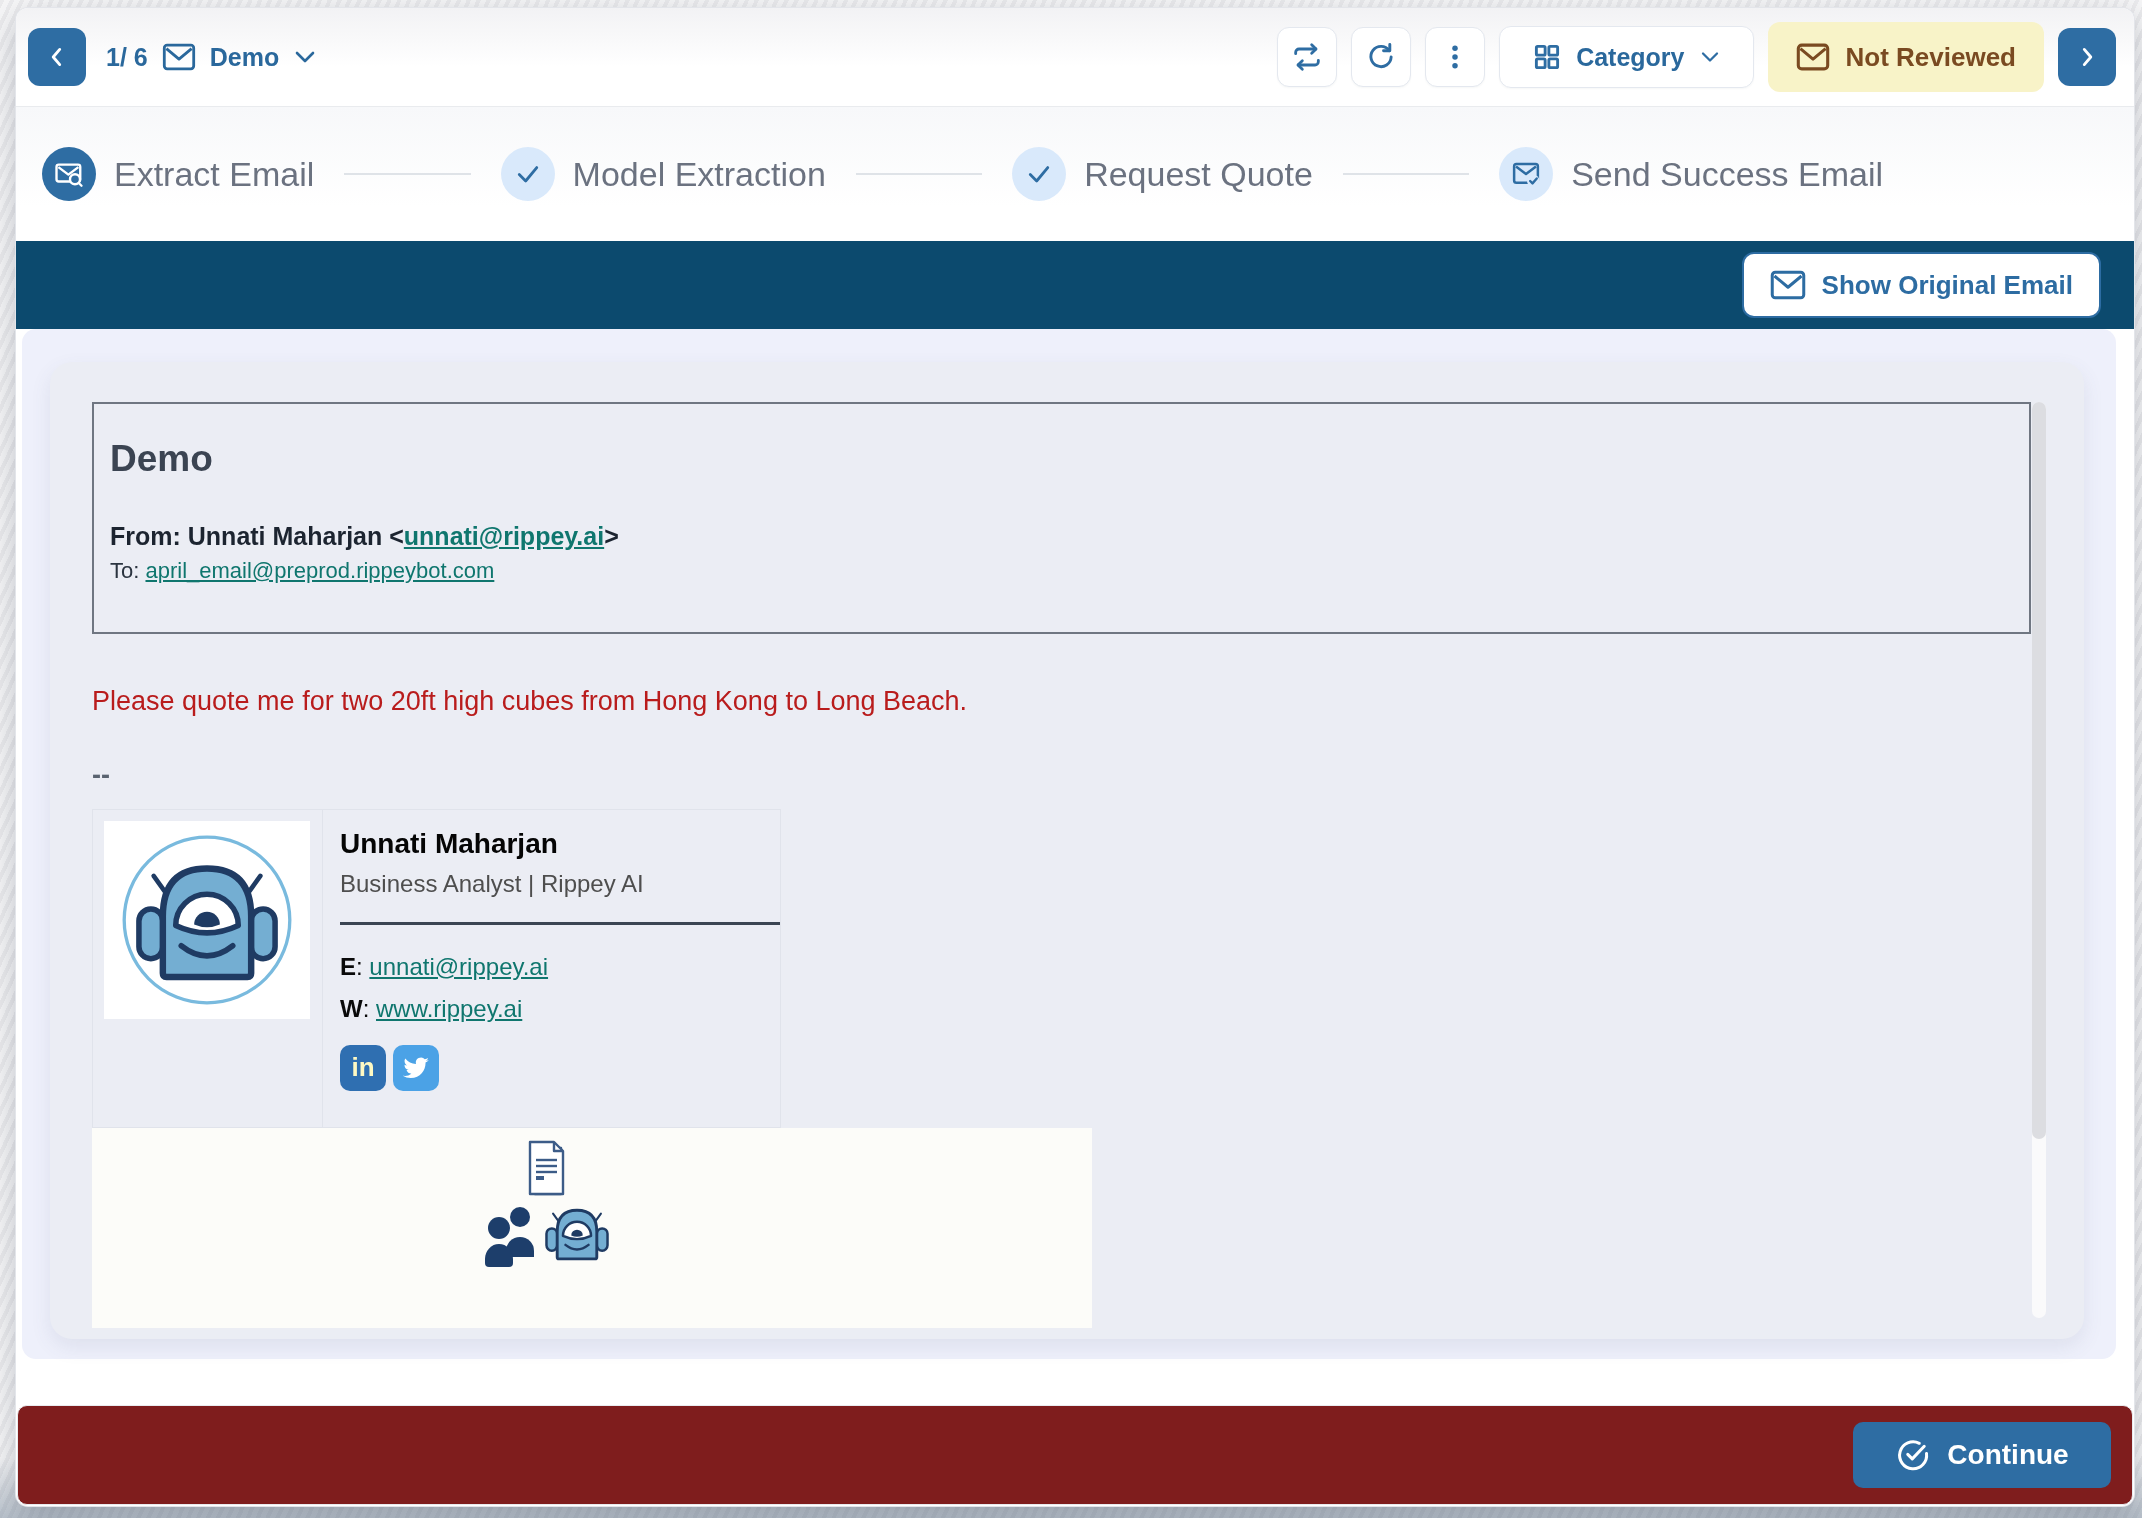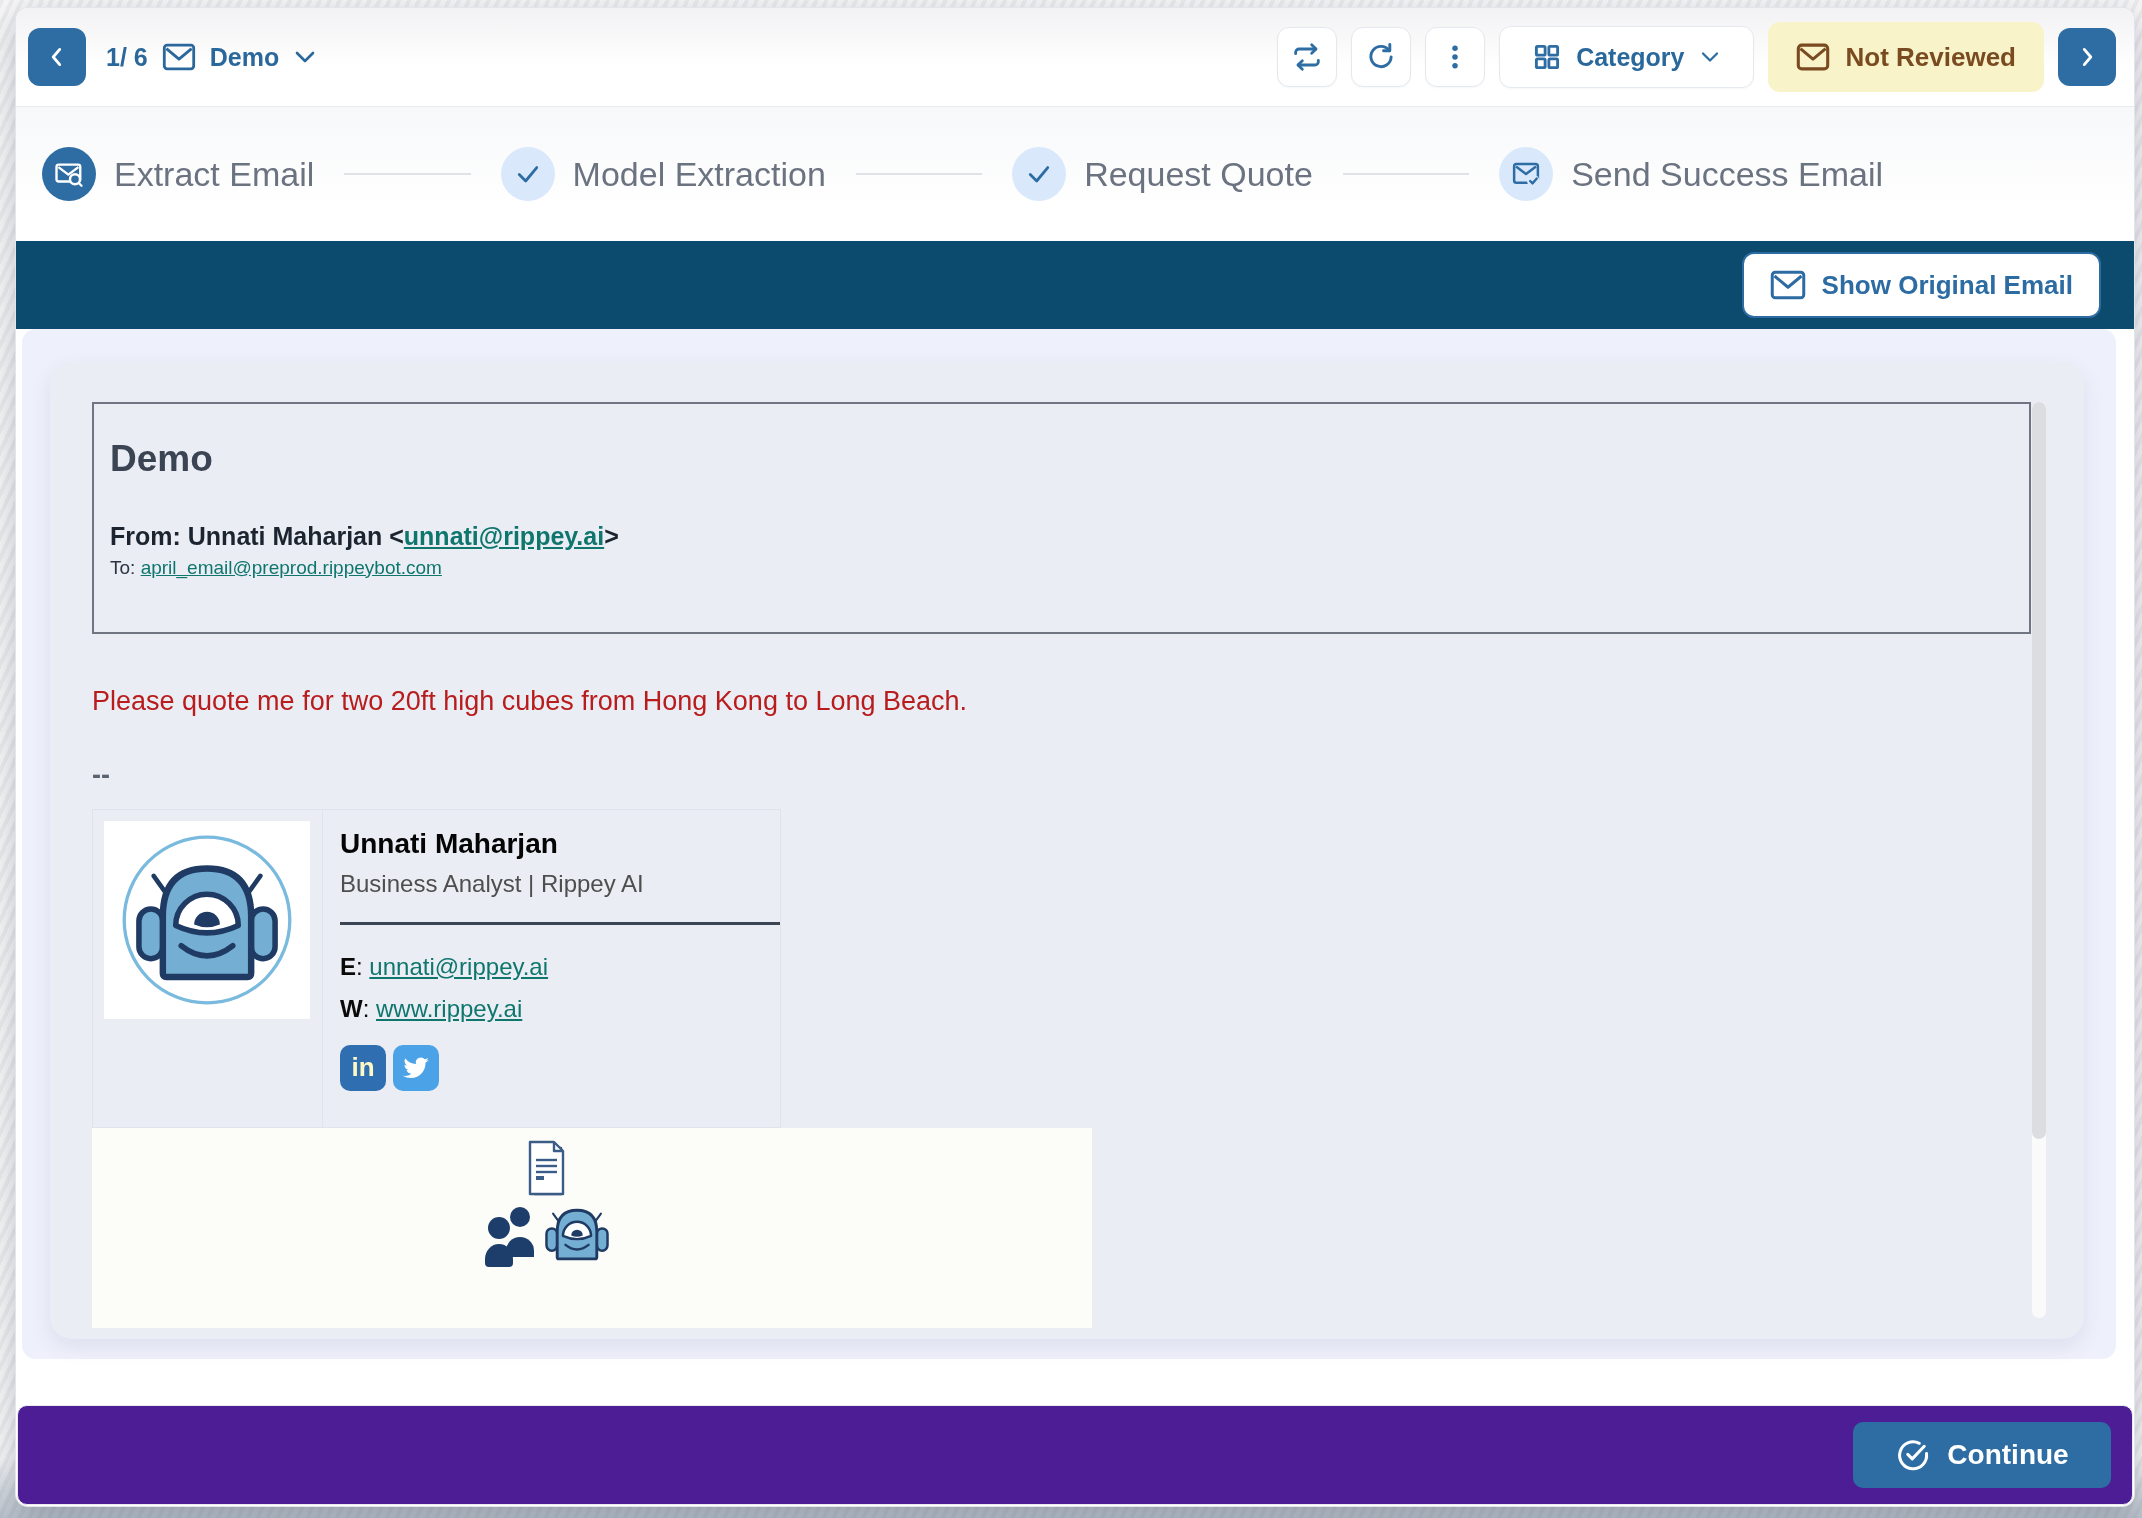--- a/index.html
+++ b/index.html
@@ -86,21 +86,21 @@
     box-shadow:0 8px 20px rgba(80,90,120,.10);
     padding:40px 53px 0 42px;
     overflow:hidden;
   }
   .email-header-box {
     width:100%; height:232px; border:2px solid #6f7681;
     padding:34px 30px 0 16px;
   }
   .subject { font-size:37px; font-weight:700; color:#3b4452; margin-bottom:40px; }
   .from-line { font-size:25px; font-weight:700; color:#1c2430; line-height:1.35; }
-  .to-line   { font-size:19px; color:#2b3440; line-height:1.5; }
+  .to-line   { font-size:22px; color:#2b3440; line-height:1.5; }
   a.link { color:#0f766e; text-decoration:underline; cursor:pointer; }
   .body-text { margin-top:52px; font-size:27px; color:#b91c1c; }
   .sig-delim { margin-top:48px; font-size:27px; font-weight:700; color:#5a6370; line-height:0.8; }
   .sig-table { margin-top:22px; border-collapse:collapse; }
   .sig-table td { border:1px solid #e0e3eb; vertical-align:top; }
   .sig-avatar-cell { width:230px; height:318px; padding:11px; }
   .avatar-box { width:206px; height:198px; background:#ffffff; display:flex; align-items:center; justify-content:center; }
   .sig-info-cell { width:458px; padding:18px 0 0 17px; }
   .sig-name { font-size:28px; font-weight:700; color:#050505; }
   .sig-role { font-size:24px; color:#4e4e4e; margin-top:10px; }
@@ -126,21 +126,21 @@
   }
   .scroll-thumb {
     position:absolute; top:0; left:0; width:14px; height:737px;
     background:#dcdde1; border-radius:7px; cursor:pointer;
   }
 
   
   .footer {
     flex:0 0 100px; height:100px;
     margin:8px 1px 1px 1px;
-    background:#4c1d95; border:1px solid #e9ebef; border-radius:10px;
+    background:#7f1d1d; border:1px solid #e9ebef; border-radius:10px;
     display:flex; align-items:center; justify-content:flex-end; padding:0 21px;
   }
   .continue-btn {
     width:258px; height:66px; border:none; border-radius:10px; background:#2e6da3;
     display:flex; align-items:center; justify-content:center; gap:16px;
     font-family:"Liberation Sans", sans-serif;
     font-size:28px; font-weight:700; color:#fff; cursor:pointer;
   }
   svg { display:block; }
 </style>

